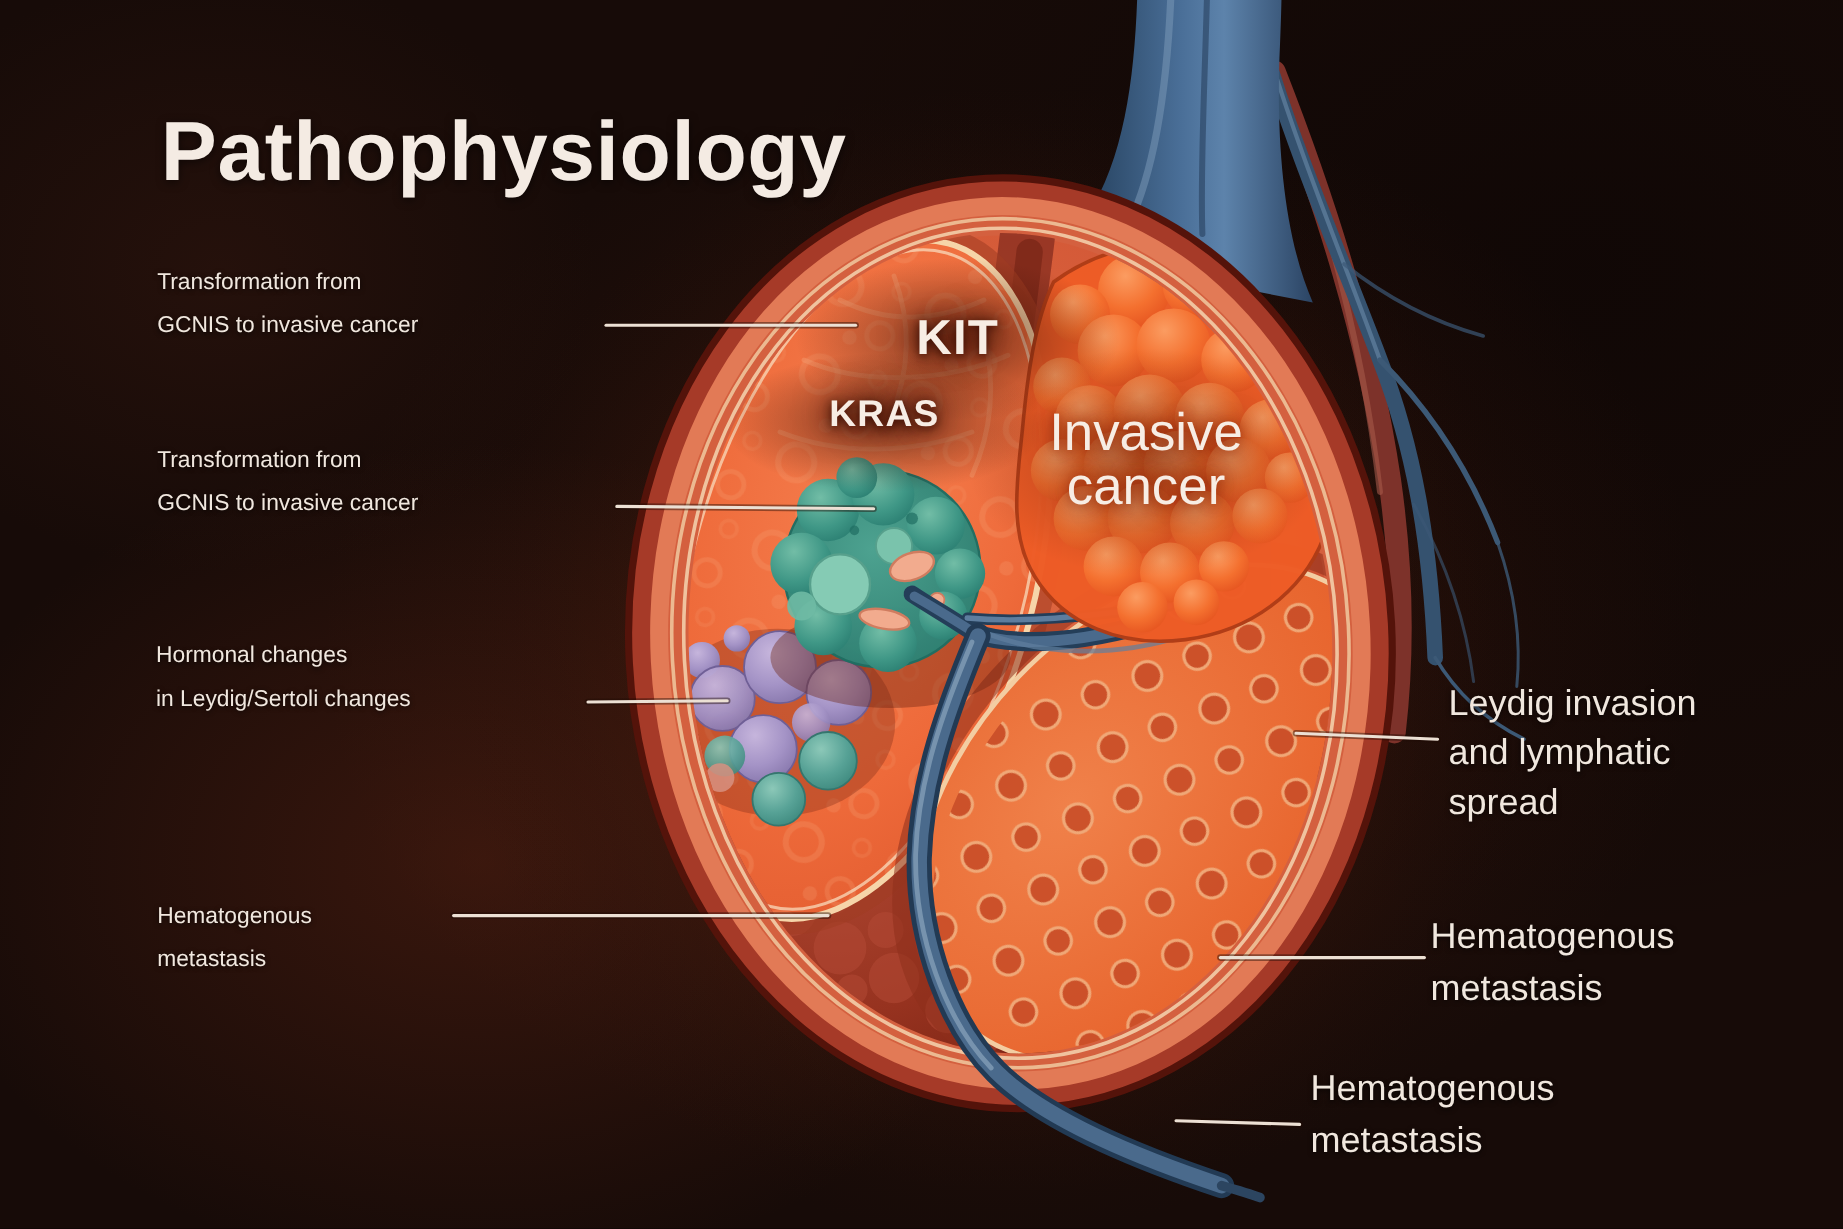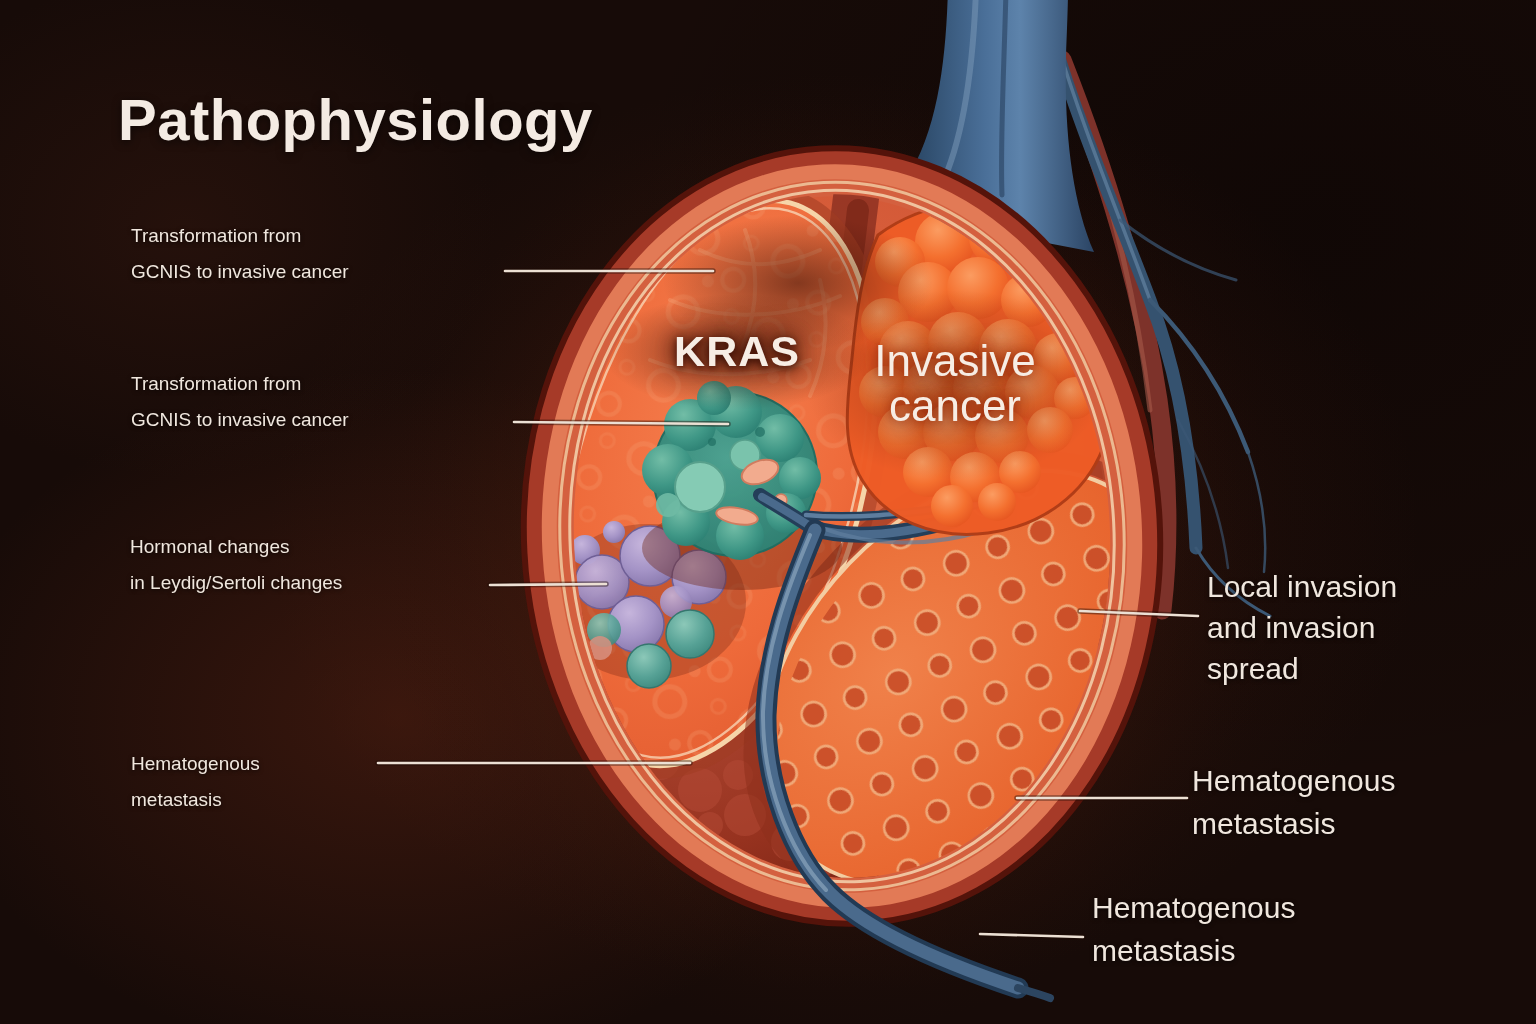--- a/index.html
+++ b/index.html
@@ -8,33 +8,33 @@
     font-family:"Liberation Sans","DejaVu Sans",sans-serif;
     background:
       radial-gradient(760px 560px at 26% 70%, rgba(124,46,24,.34), rgba(0,0,0,0) 62%),
       radial-gradient(900px 720px at 55% 52%, rgba(96,36,18,.30), rgba(0,0,0,0) 64%),
       radial-gradient(520px 420px at 12% 22%, rgba(74,32,20,.28), rgba(0,0,0,0) 60%),
       radial-gradient(1000px 800px at 86% 22%, rgba(12,5,4,.6), rgba(0,0,0,0) 70%),
       #170b08;
   }
   svg.art{position:absolute;inset:0;display:block;}
   .page-title{
-    position:absolute;left:118px;top:86px;
-    font-size:58px;font-weight:700;letter-spacing:.5px;
+    position:absolute;left:134px;top:86px;
+    font-size:70px;font-weight:700;letter-spacing:.5px;
     color:#f4ebe3;text-shadow:0 2px 8px rgba(0,0,0,.55);
   }
   .lbl{position:absolute;color:#f0e7de;font-size:19px;line-height:36px;
        text-shadow:0 1px 4px rgba(0,0,0,.7);}
   .lbl span{display:block;}
   .lbl.right{line-height:41px;font-size:30px;}
   .fig-lbl{position:absolute;text-align:center;color:#f7ede4;}
   .fig-lbl.gene{font-weight:700;
     text-shadow:0 0 18px rgba(58,14,4,.95),0 2px 7px rgba(58,14,4,.9),0 0 30px rgba(58,14,4,.7);}
   #kit{left:728px;top:258px;width:140px;font-size:41px;letter-spacing:1px;}
-  #kras{left:647px;top:327px;width:180px;font-size:43px;letter-spacing:1px;}
+  #kras{left:647px;top:327px;width:180px;font-size:31px;letter-spacing:1px;}
   #invasive{left:823px;top:338px;width:264px;font-size:44px;line-height:45px;
     text-shadow:0 1px 10px rgba(140,35,8,.85),0 0 22px rgba(120,30,8,.6);}
   #lab-t1{left:131px;top:218px;}
   #lab-t2{left:131px;top:366px;}
   #lab-hormonal{left:130px;top:529px;}
   #lab-hema-left{left:131px;top:746px;}
   #lab-local{left:1207px;top:566px;}
   #lab-hema-right{left:1192px;top:759px;line-height:43px;}
   #lab-hema-bottom{left:1092px;top:886px;line-height:43px;}
 </style>
@@ -332,32 +332,33 @@
   <div class="lbl" id="lab-hormonal">
     <span>Hormonal changes</span>
     <span>in Leydig/Sertoli changes</span>
   </div>
   <div class="lbl" id="lab-hema-left">
     <span>Hematogenous</span>
     <span>metastasis</span>
   </div>
 
   <div class="lbl right" id="lab-local">
-    <span>Local invasion</span>
-    <span>and invasion</span>
+    <span>Leydig invasion</span>
+    <span>and lymphatic</span>
     <span>spread</span>
   </div>
   <div class="lbl right" id="lab-hema-right">
     <span>Hematogenous</span>
     <span>metastasis</span>
   </div>
   <div class="lbl right" id="lab-hema-bottom">
     <span>Hematogenous</span>
     <span>metastasis</span>
   </div>
 
+  <div class="fig-lbl gene" id="kit">KIT</div>
   <div class="fig-lbl gene" id="kras">KRAS</div>
   <div class="fig-lbl" id="invasive">
     <span style="display:block">Invasive</span>
     <span style="display:block">cancer</span>
   </div>
 
 </div>
 
 </body></html>

